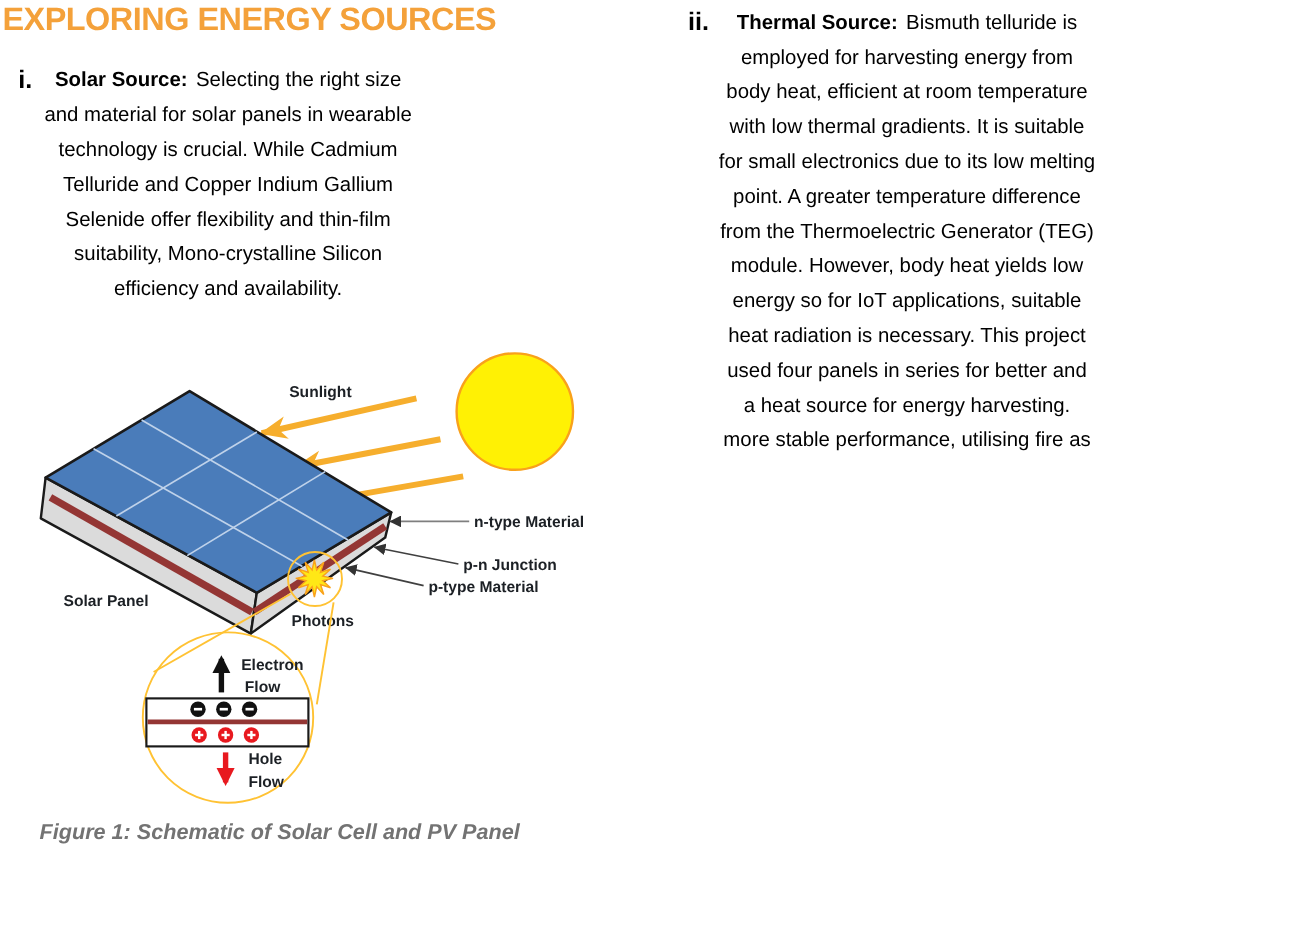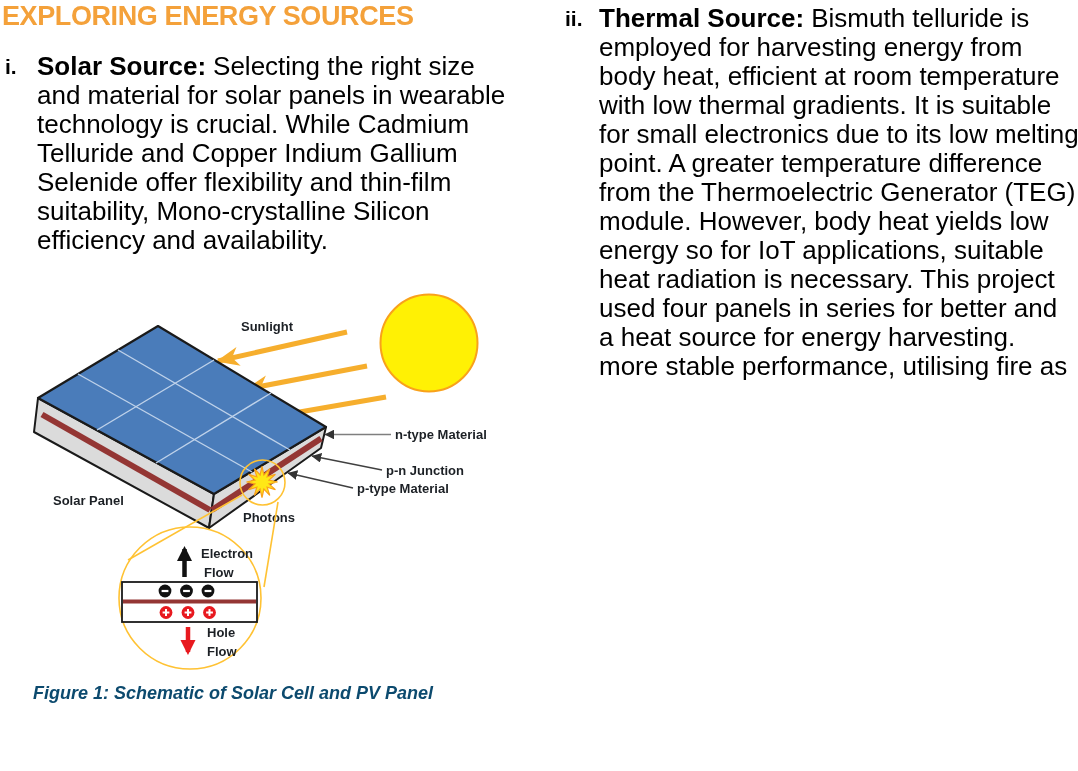--- a/index.html
+++ b/index.html
@@ -1,30 +1,30 @@
 <!DOCTYPE html>
 <html><head>
 <meta charset="utf-8">
 <style>
   html,body{margin:0;padding:0;background:#fff;}
   .page{position:relative;width:1078px;height:771px;background:#ffffff;overflow:hidden;
         font-family:"Liberation Sans",sans-serif;color:#000;text-decoration:underline;}
   .title{position:absolute;left:2px;top:1px;font-size:27px;font-weight:800;
          letter-spacing:-0.4px;color:#F4A13A;margin:0;white-space:nowrap;}
-  .list-item{position:absolute;display:flex;}
+  .list-item{position:absolute;display:flex;text-align:center;}
   .list-item .marker{font-weight:700;font-size:21px;line-height:29px;flex:0 0 auto;}
   .list-item.left{left:5px;top:52px;width:505px;}
   .list-item.left .marker{width:32px;}
   .list-item.right{left:565px;top:4px;width:512px;}
   .list-item.right .marker{width:34px;}
-  .para{font-size:26px;line-height:29px;font-weight:400;}
+  .para{font-size:17px;line-height:29px;font-weight:400;}
   .para .tline{display:block;white-space:nowrap;}
   .lead{font-weight:700;margin-right:7px;}
   .caption{position:absolute;left:33px;top:683px;font-size:18px;font-weight:700;
-           font-style:italic;color:#0c4a6e;white-space:nowrap;}
+           font-style:italic;color:#737373;white-space:nowrap;}
   .diagram{position:absolute;left:0;top:290px;}
   .dlabel{font-family:"Liberation Sans",sans-serif;font-weight:700;font-size:13px;fill:#1c2025;}
 </style>
 </head>
 <body>
 
 <div class="page">
 
   <h1 class="title">EXPLORING ENERGY SOURCES</h1>
 

